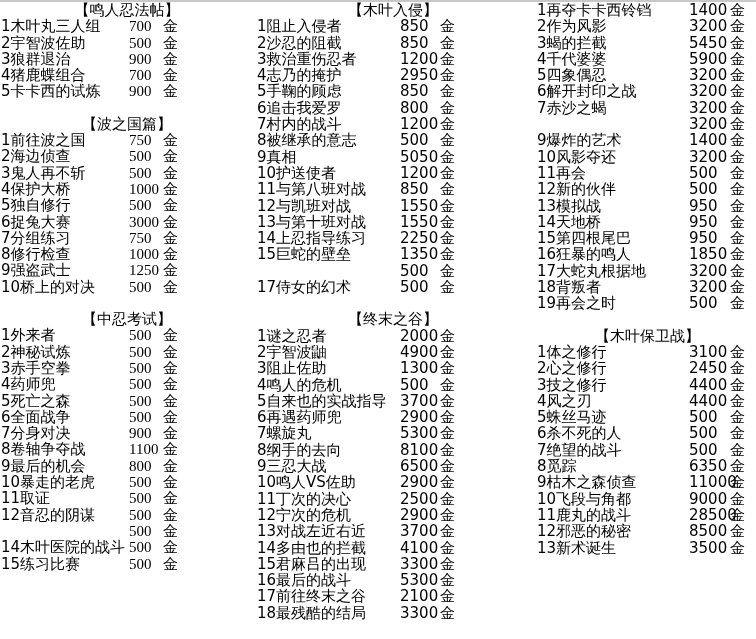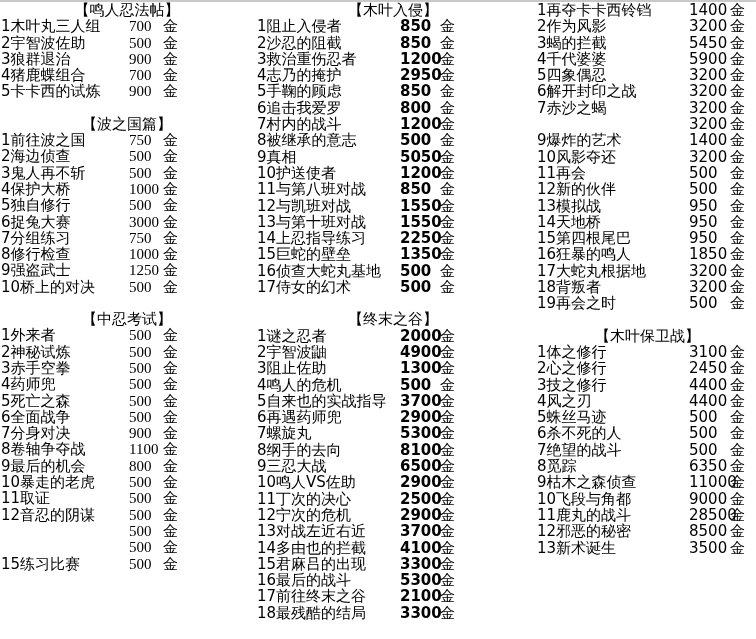--- a/index.html
+++ b/index.html
@@ -14,21 +14,21 @@
   .section { margin-bottom: 16px; text-align: center; }
   .sec-title { height: 16.3px; line-height: 16.3px; white-space: nowrap; padding-left: 2px; }
   .row { position: relative; height: 16.3px; line-height: 16.3px; white-space: nowrap; }
   .row .name { position: absolute; left: 0; top: 0; }
   .row .price { position: absolute; top: 0; }
   .row .unit { position: absolute; top: 0; }
   .col1 { left: 1px; width: 250px; }
   .col1 .price { left: 128px; font-family: Liberation Serif, serif; }
   .col1 .unit { left: 162px; }
   .col2 { left: 257px; width: 270px; }
-  .col2 .price { left: 143px; font-weight: bold; }
+  .col2 .price { left: 143px; }
   .col2 .unit { left: 183px; }
   .col3 { left: 537px; width: 219px; }
   .col3 .price { left: 152px; }
   .col3 .unit { left: 193px; }
 </style>
 </head>
 <body>
 
 <div class="topline"></div>
 <div id="root">
@@ -174,20 +174,21 @@
         <div class="row">
           <span class="name">12音忍的阴谋</span>
           <span class="price">500</span>
           <span class="unit">金</span>
         </div>
         <div class="row">
           <span class="price">500</span>
           <span class="unit">金</span>
         </div>
         <div class="row">
+          <span class="name">14木叶医院的战斗</span>
           <span class="price">500</span>
           <span class="unit">金</span>
         </div>
         <div class="row">
           <span class="name">15练习比赛</span>
           <span class="price">500</span>
           <span class="unit">金</span>
         </div>
       </div>
     </div>
@@ -263,21 +264,20 @@
           <span class="name">14上忍指导练习</span>
           <span class="price">2250</span>
           <span class="unit">金</span>
         </div>
         <div class="row">
           <span class="name">15巨蛇的壁垒</span>
           <span class="price">1350</span>
           <span class="unit">金</span>
         </div>
         <div class="row">
-          <span class="name">16侦查大蛇丸基地</span>
           <span class="price">500</span>
           <span class="unit">金</span>
         </div>
         <div class="row">
           <span class="name">17侍女的幻术</span>
           <span class="price">500</span>
           <span class="unit">金</span>
         </div>
       </div>
       <div class="section">

